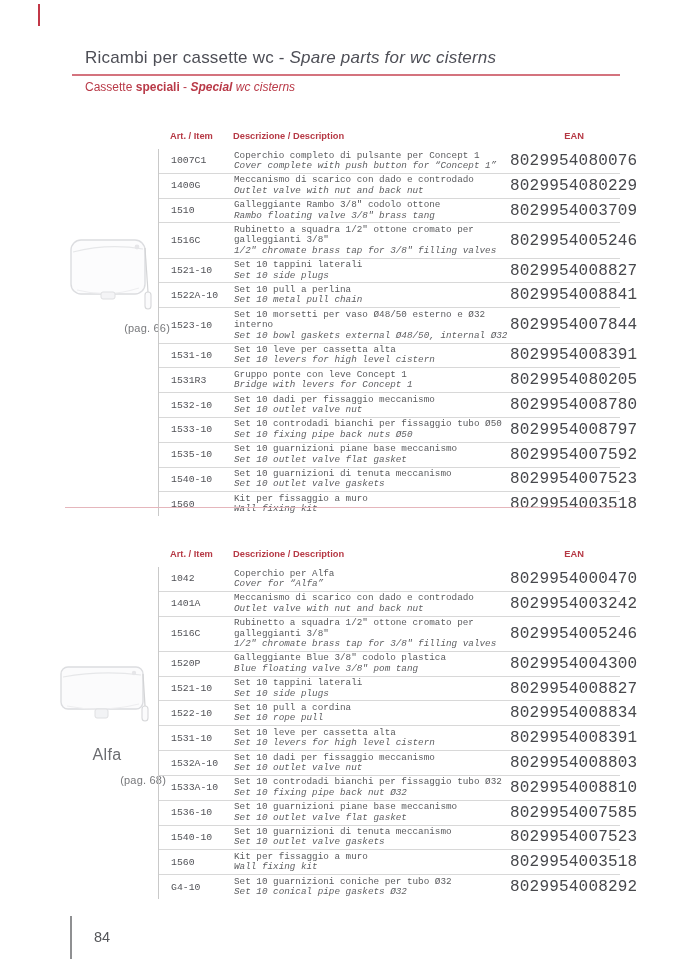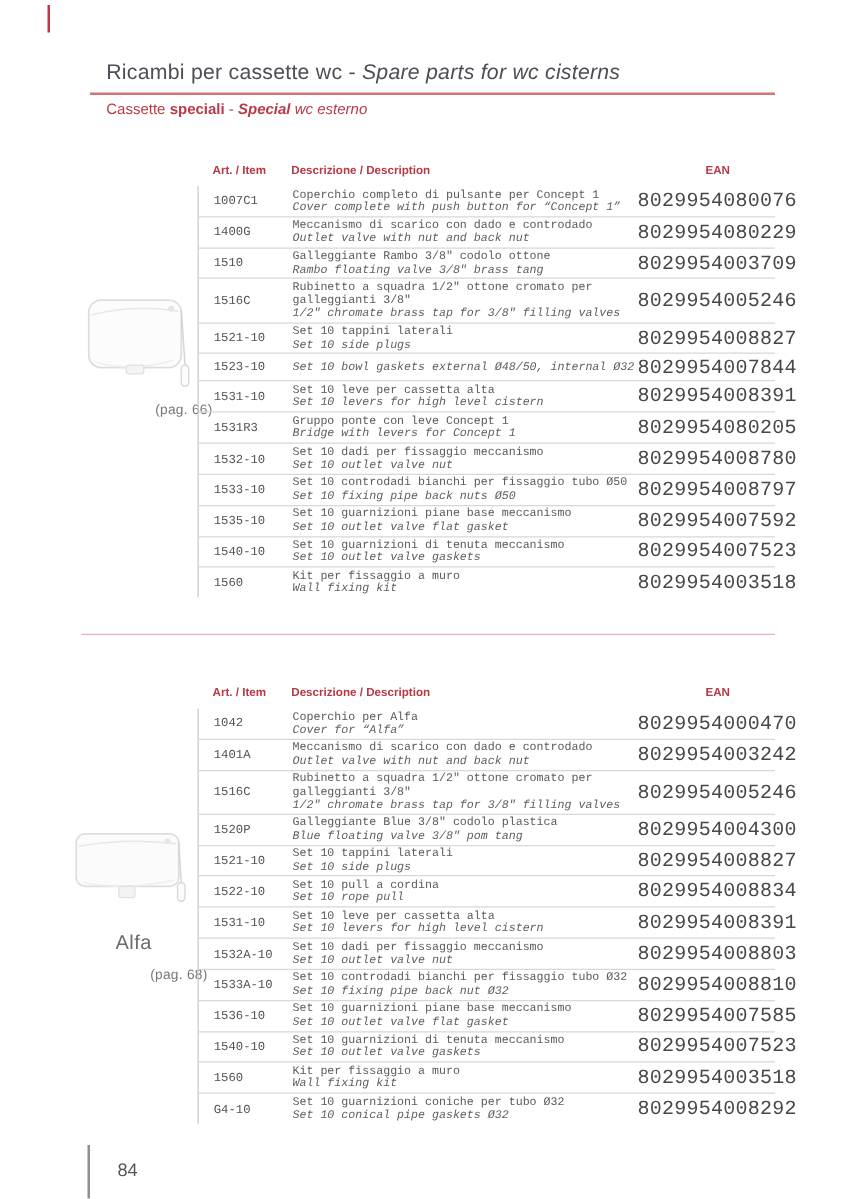--- a/index.html
+++ b/index.html
@@ -53,21 +53,21 @@
 </style>
 </head>
 <body>
 
 <div class="page">
 
   <div class="corner-tick"></div>
 
   <div class="title"><span>Ricambi per cassette wc</span><span> - </span><span class="it">Spare parts for wc cisterns</span></div>
   <div class="title-rule"></div>
-  <div class="subtitle"><span>Cassette </span><b>speciali</b><span> - </span><span class="bi">Special</span><span class="it"> wc esterno</span></div>
+  <div class="subtitle"><span>Cassette </span><b>speciali</b><span> - </span><span class="bi">Special</span><span class="it"> wc cisterns</span></div>
 
   <div class="product" style="left:52px;top:234px;">
     <svg class="pic" width="100" height="82" viewBox="0 0 100 82">
       <rect x="10" y="6" width="74" height="54" rx="10" fill="#fcfcfd" stroke="#dcdde0" stroke-width="1.4"></rect>
       <path d="M12 18 Q 47 9 82 15" stroke="#e6e7e9" stroke-width="1.2" fill="none"></path>
       <path d="M16 56 Q 47 64 78 54" stroke="#eeeef0" stroke-width="1.2" fill="none"></path>
       <rect x="40" y="58" width="14" height="7" rx="2" fill="#f4f4f6" stroke="#dfe0e2" stroke-width="1"></rect>
       <circle cx="76" cy="13" r="2.4" fill="#e6e6e9"></circle>
       <line x1="84" y1="14" x2="87" y2="58" stroke="#d3d4d6" stroke-width="1.2"></line>
       <rect x="84" y="58" width="6" height="17" rx="3" fill="#fbfbfc" stroke="#d7d8da" stroke-width="1.1"></rect>
@@ -116,22 +116,31 @@
         </div>
         <div class="trow">
           <div class="c-art">1521-10</div>
           <div class="c-desc">
             <div class="d-it">Set 10 tappini laterali</div>
             <div class="d-en">Set 10 side plugs</div>
           </div>
           <div class="c-ean">8029954008827</div>
         </div>
         <div class="trow">
+          <div class="c-art">1522A-10</div>
+          <div class="c-desc">
+            <div class="d-it">Set 10 pull a perlina</div>
+            <div class="d-en">Set 10 metal pull chain</div>
+          </div>
+          <div class="c-ean">8029954008841</div>
+        </div>
+        <div class="trow">
           <div class="c-art">1523-10</div>
           <div class="c-desc">
+            <div class="d-it">Set 10 morsetti per vaso Ø48/50 esterno e Ø32 interno</div>
             <div class="d-en">Set 10 bowl gaskets external Ø48/50, internal Ø32</div>
           </div>
           <div class="c-ean">8029954007844</div>
         </div>
         <div class="trow">
           <div class="c-art">1531-10</div>
           <div class="c-desc">
             <div class="d-it">Set 10 leve per cassetta alta</div>
             <div class="d-en">Set 10 levers for high level cistern</div>
           </div>

